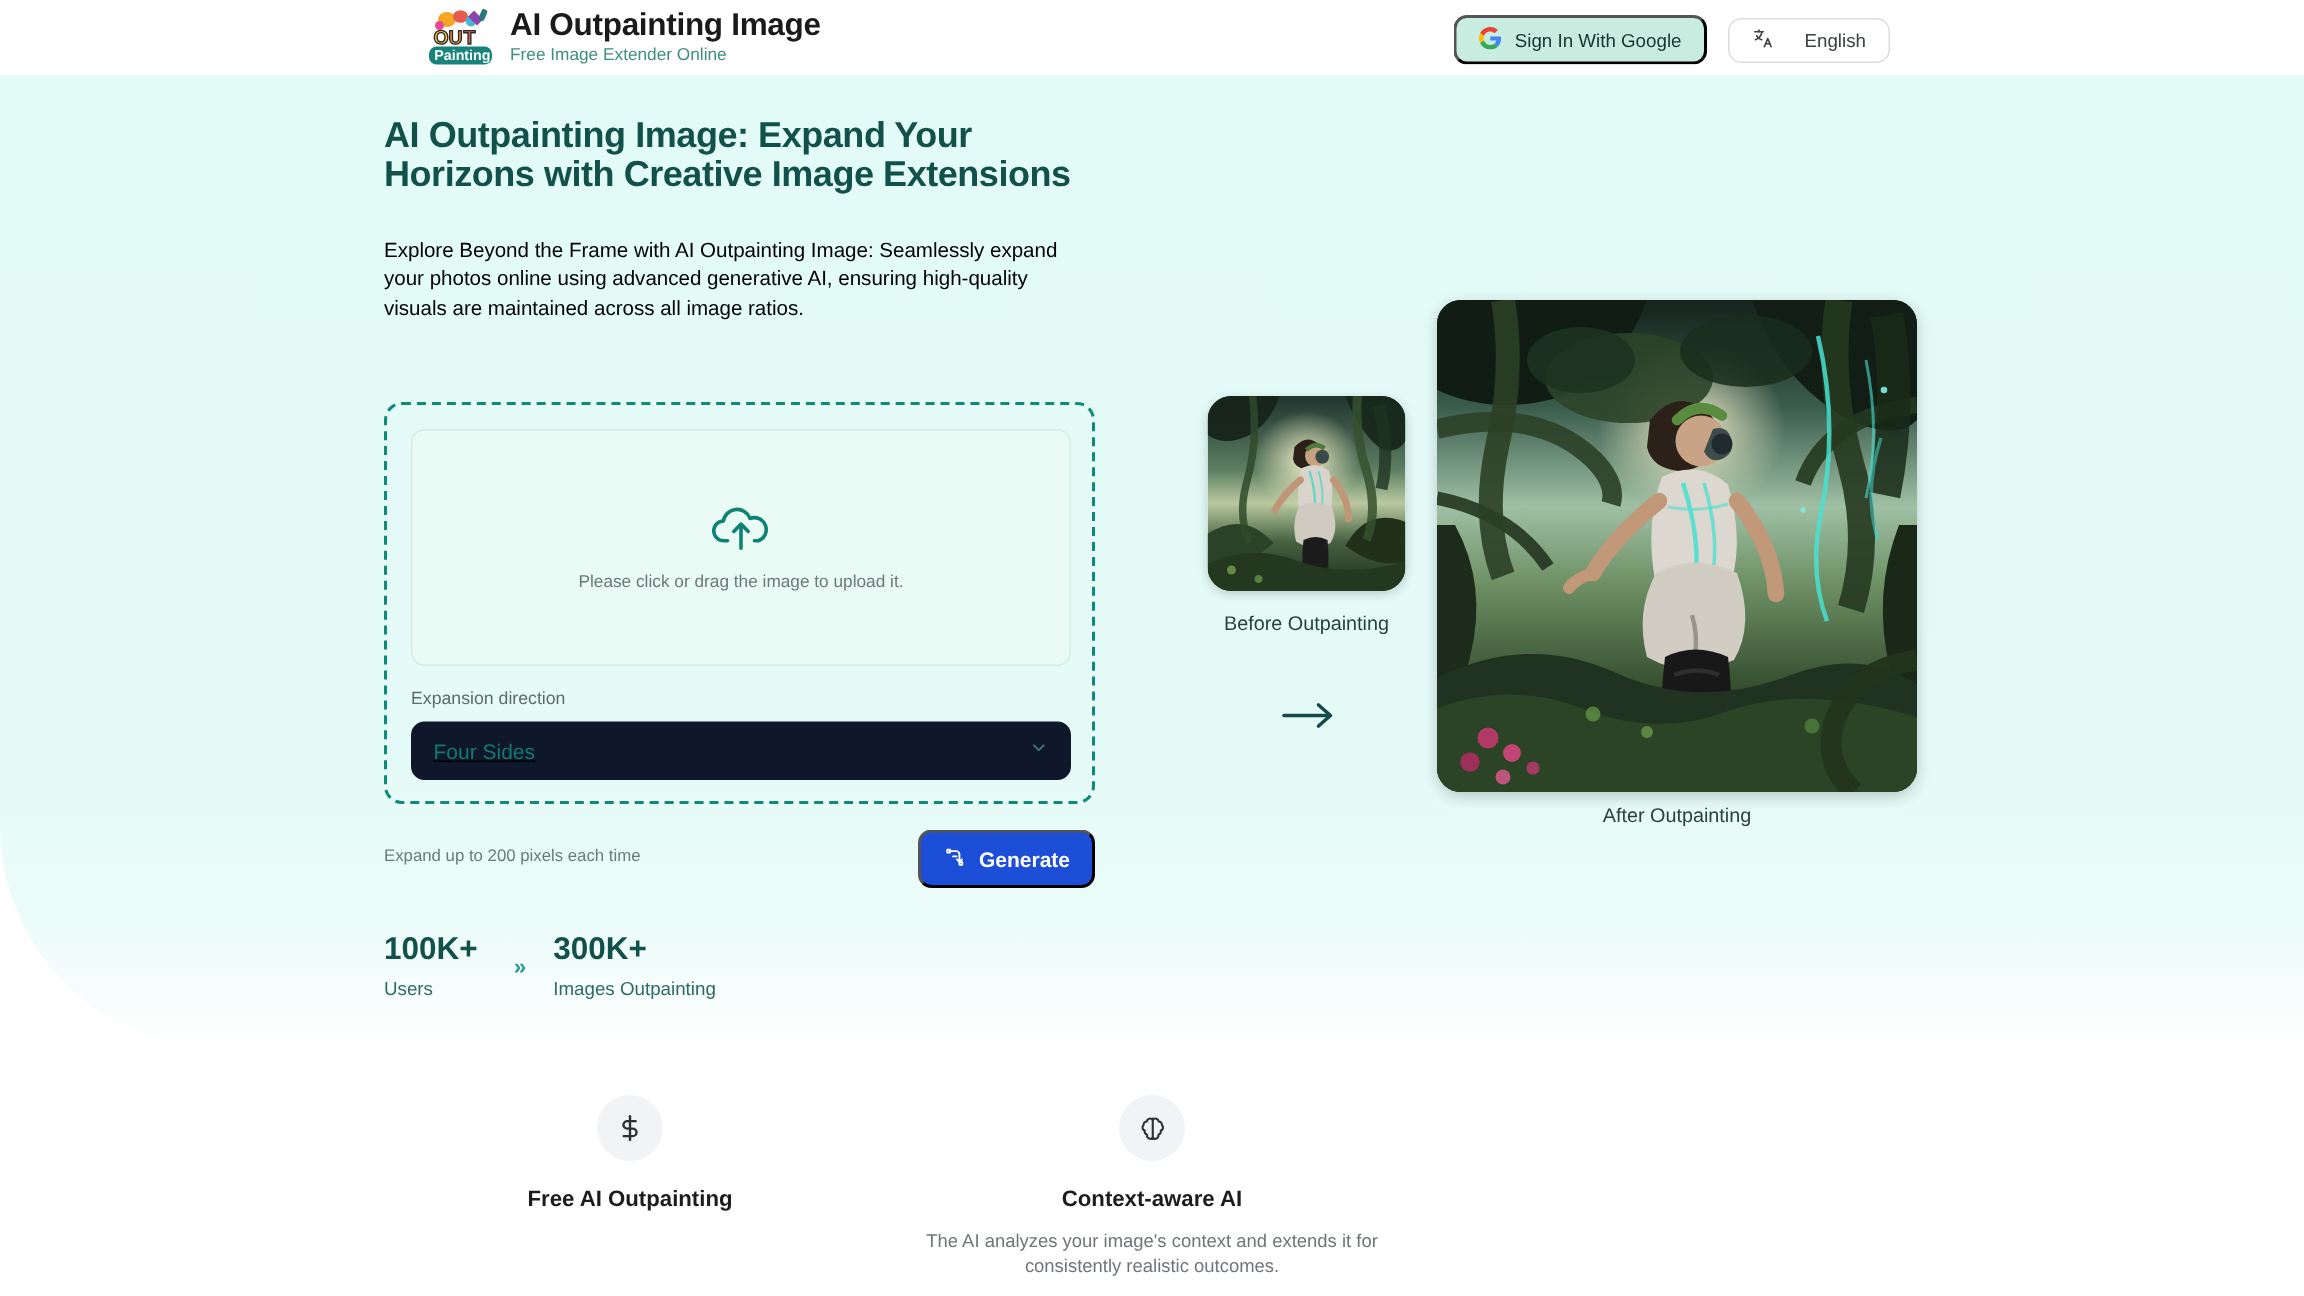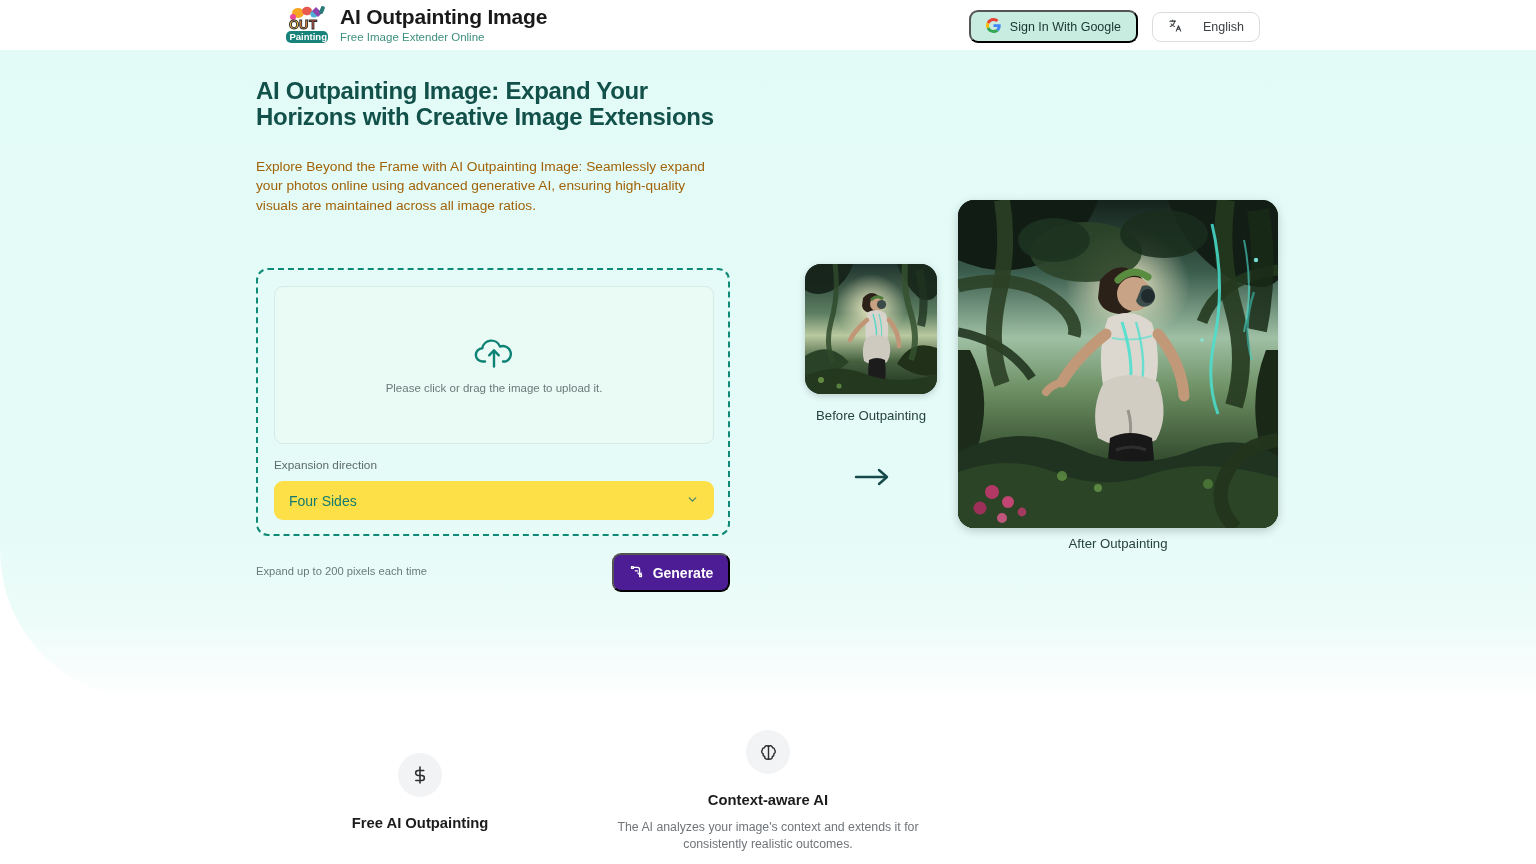--- a/index.html
+++ b/index.html
@@ -69,21 +69,21 @@
   }
 
   .hero-left { position: absolute; left: 256px; top: 78px; width: 480px; }
   .hero-h1 {
     font-size: 24px; font-weight: 700; line-height: 1.1;
     color: #12504a; letter-spacing: -0.3px;
     width: 470px;
   }
   .hero-p {
     margin-top: 26px; width: 465px;
-    font-size: 13.7px; line-height: 19.6px; color: #a16207;
+    font-size: 13.7px; line-height: 19.6px; color: #000000;
   }
 
   
   .upload-card {
     position: absolute; left: 256px; top: 268px;
     width: 474px; height: 268px;
     border: 2px dashed #0e8a76;
     border-radius: 12px;
     background: rgba(233,251,247,0.35);
     padding: 16px;
@@ -93,34 +93,35 @@
     border: 1px solid #d3ece6;
     border-radius: 9px;
     background: #eafaf5;
     display: flex; flex-direction: column; align-items: center; justify-content: center;
     gap: 9px;
   }
   .dropzone .hint { font-size: 11.5px; color: #6b7a78; }
   .field-label { margin-top: 14px; font-size: 11.8px; color: #5d6b69; }
   .select-box {
     margin-top: 9px; width: 440px; height: 39px;
-    background: #fde047; border-radius: 9px;
+    background: #0f172a; border-radius: 9px;
     display: flex; align-items: center; justify-content: space-between;
     padding: 0 15px;
+    text-decoration: underline;
   }
   .select-box .val { font-size: 14px; color: #147a70; }
 
   .expand-note {
     position: absolute; left: 256px; top: 565px;
     font-size: 11.2px; color: #6b7a78;
   }
   .btn-generate {
     position: absolute; left: 612px; top: 553px;
     width: 118px; height: 39px;
-    background: #4c1d95; border-radius: 9px;
+    background: #1d4ed8; border-radius: 9px;
     display: flex; align-items: center; justify-content: center; gap: 9px;
     color: #ffffff; font-size: 14px; font-weight: 600;
   }
 
   .stats { position: absolute; left: 256px; top: 620px; display: flex; align-items: flex-start; gap: 0; }
   .stat { display: flex; flex-direction: column; }
   .stat-num { font-size: 21px; font-weight: 700; color: #12504a; line-height: 26px; }
   .stat-lbl { font-size: 12.5px; color: #2f6b62; margin-top: 6px; }
   .stat-arrow { margin: 16px 18px 0 24px; color: #2a9d8f; font-size: 15px; font-weight: 700; }
 
@@ -145,21 +146,21 @@
     position: absolute; left: 153px; top: 338px; width: 320px; text-align: center;
     font-size: 13.2px; color: #26423e;
   }
 
   
   .features {
     position: absolute; top: 730px; left: 0; width: 1536px;
     display: flex; z-index: 5;
   }
   .feature { width: 348px; display: flex; flex-direction: column; align-items: center; }
-  .feature:nth-child(1) { margin-left: 246px; justify-content: center; }
+  .feature:nth-child(1) { margin-left: 246px; }
   .feature:nth-child(2) { margin-left: 0px; align-items: center; }
   .feature:nth-child(3) { margin-left: 0px; }
   .feat-icon {
     width: 44px; height: 44px; border-radius: 50%;
     background: #f2f3f5;
     display: flex; align-items: center; justify-content: center;
     color: #3a3a3a;
   }
   .feat-title {
     margin-top: 18px; font-size: 14.8px; font-weight: 700; color: #1c1c1c;
@@ -273,20 +274,31 @@
         <path d="M4 4h3v3H4z"></path>
           <path d="M17 17h3v3h-3z"></path>
         <path d="M7 5.5h6.5a3.5 3.5 0 0 1 3.5 3.5v8"></path>
         <path d="M14.3 14.3L17 17l2.7-2.7"></path>
         <path d="M10 11h4"></path>
       </svg>
     </span>
     <span>Generate</span>
   </button>
 
+  <div class="stats" style="z-index:6;">
+    <div class="stat">
+      <span class="stat-num">100K+</span>
+      <span class="stat-lbl">Users</span>
+    </div>
+    <span class="stat-arrow">»</span>
+    <div class="stat">
+      <span class="stat-num">300K+</span>
+      <span class="stat-lbl">Images Outpainting</span>
+    </div>
+  </div>
 
   <div class="ba" style="z-index:6;">
 
     <div class="thumb-before">
       <svg width="132" height="130" viewBox="0 0 132 130" preserveAspectRatio="none">
         <defs>
           <linearGradient id="bgSky" x1="0" y1="0" x2="0" y2="1">
             <stop offset="0%" stop-color="#20352f"></stop>
             <stop offset="38%" stop-color="#5d7f62"></stop>
             <stop offset="55%" stop-color="#b9c9a0"></stop>

